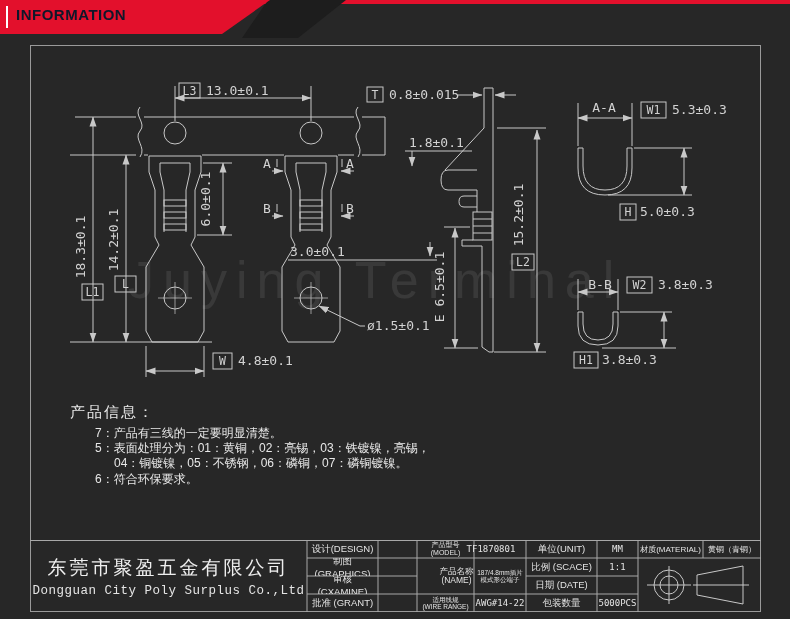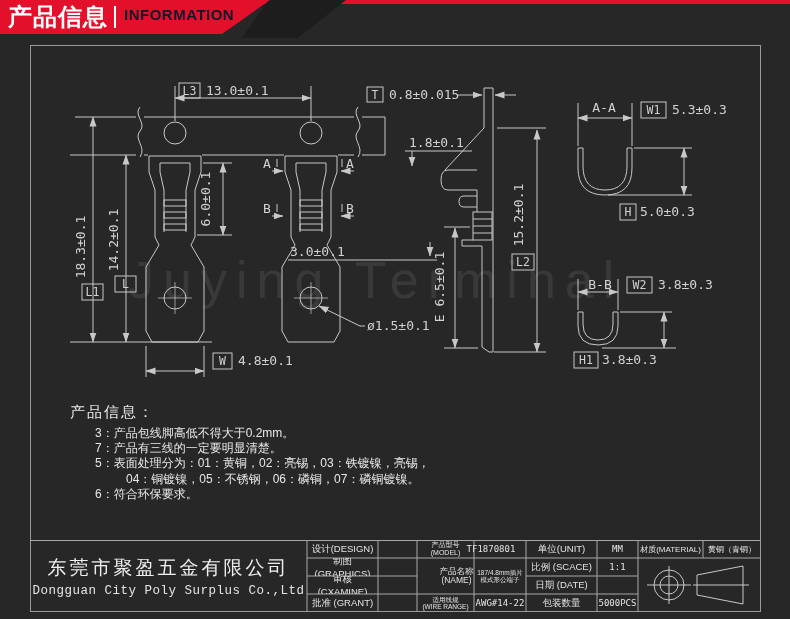--- a/index.html
+++ b/index.html
@@ -27,21 +27,21 @@
   .draw-svg{position:absolute;left:30px;top:45px;}
   .dt{font-family:"DejaVu Sans Mono",monospace;font-size:13px;fill:#d2d2d2;}
   .db{font-family:"DejaVu Sans Mono",monospace;font-size:11.5px;fill:#d2d2d2;}
   .ln{stroke:#c8c8c8;stroke-width:1;fill:none;}
   .lnt{stroke:#c8c8c8;stroke-width:.7;fill:none;}
   .bx{stroke:#c8c8c8;stroke-width:1;fill:none;}
   
   .tech{position:absolute;left:70px;top:403px;width:480px;color:#e8e8e8;}
   .tech-title{font-size:15px;letter-spacing:2px;margin-bottom:4px;}
   .tech-line{font-size:12px;line-height:15.2px;margin-left:25px;white-space:nowrap;}
-  .tech-line.cont{margin-left:56px;}
+  .tech-line.cont{margin-left:44px;}
   
   .tblock{position:absolute;left:30px;top:540px;width:731px;height:72px;}
   .tb-grid{position:absolute;left:0;top:0;}
   .cell{position:absolute;display:flex;flex-direction:column;align-items:center;justify-content:center;
     box-sizing:border-box;text-align:center;color:#e4e4e4;overflow:hidden;}
   .mono{font-family:"DejaVu Sans Mono",monospace;}
   .company-cn{font-size:19px;letter-spacing:3px;color:#eee;}
   .company-en{font-size:12.5px;font-family:Liberation Mono, monospace;color:#e5e5e5;margin-top:3px;letter-spacing:.5px;}
   .lab{font-size:9.5px;}
   .lab2{font-size:7px;line-height:8px;}
@@ -50,21 +50,20 @@
   .tiny{font-size:6.5px;line-height:7.5px;}
   .mat{font-size:8px;}
 </style>
 </head>
 <body>
 
 <div class="banner">
   <div class="banner-topline"></div>
   <div class="banner-wedge"></div>
   <div class="banner-red">
-    <span class="banner-cn">产品信息</span>
     <span class="banner-sep"></span>
     <span class="banner-en">INFORMATION</span>
   </div>
 </div>
 
 <div class="frame"></div>
 <div class="watermark">Juying Terminal</div>
 
 <svg class="draw-svg" width="731" height="495" viewBox="30 45 731 495">
   <defs>
@@ -210,21 +209,20 @@
     <path class="ln" d="M620,312 L672,312 M602,348 L676,348"></path>
     <line class="ln" x1="664" y1="312" x2="664" y2="348" marker-start="url(#ar)" marker-end="url(#ar)"></line>
     <rect class="bx" x="574" y="352" width="24" height="16"></rect>
     <text class="db" x="586" y="364" text-anchor="middle">H1</text>
     <text class="dt" x="602" y="364">3.8±0.3</text>
   </g>
 </svg>
 
 <div class="tech">
   <div class="tech-title">产品信息：</div>
-  <div class="tech-line">3：产品包线脚高低不得大于0.2mm。</div>
   <div class="tech-line">7：产品有三线的一定要明显清楚。</div>
   <div class="tech-line">5：表面处理分为：01：黄铜，02：亮锡，03：铁镀镍，亮锡，</div>
   <div class="tech-line cont">04：铜镀镍，05：不锈钢，06：磷铜，07：磷铜镀镍。</div>
   <div class="tech-line">6：符合环保要求。</div>
 </div>
 
 <div class="tblock">
   <svg class="tb-grid" width="731" height="72">
     <g stroke="#a8a8a8" stroke-width="1">
       <line x1="0" y1="0.5" x2="731" y2="0.5"></line>

